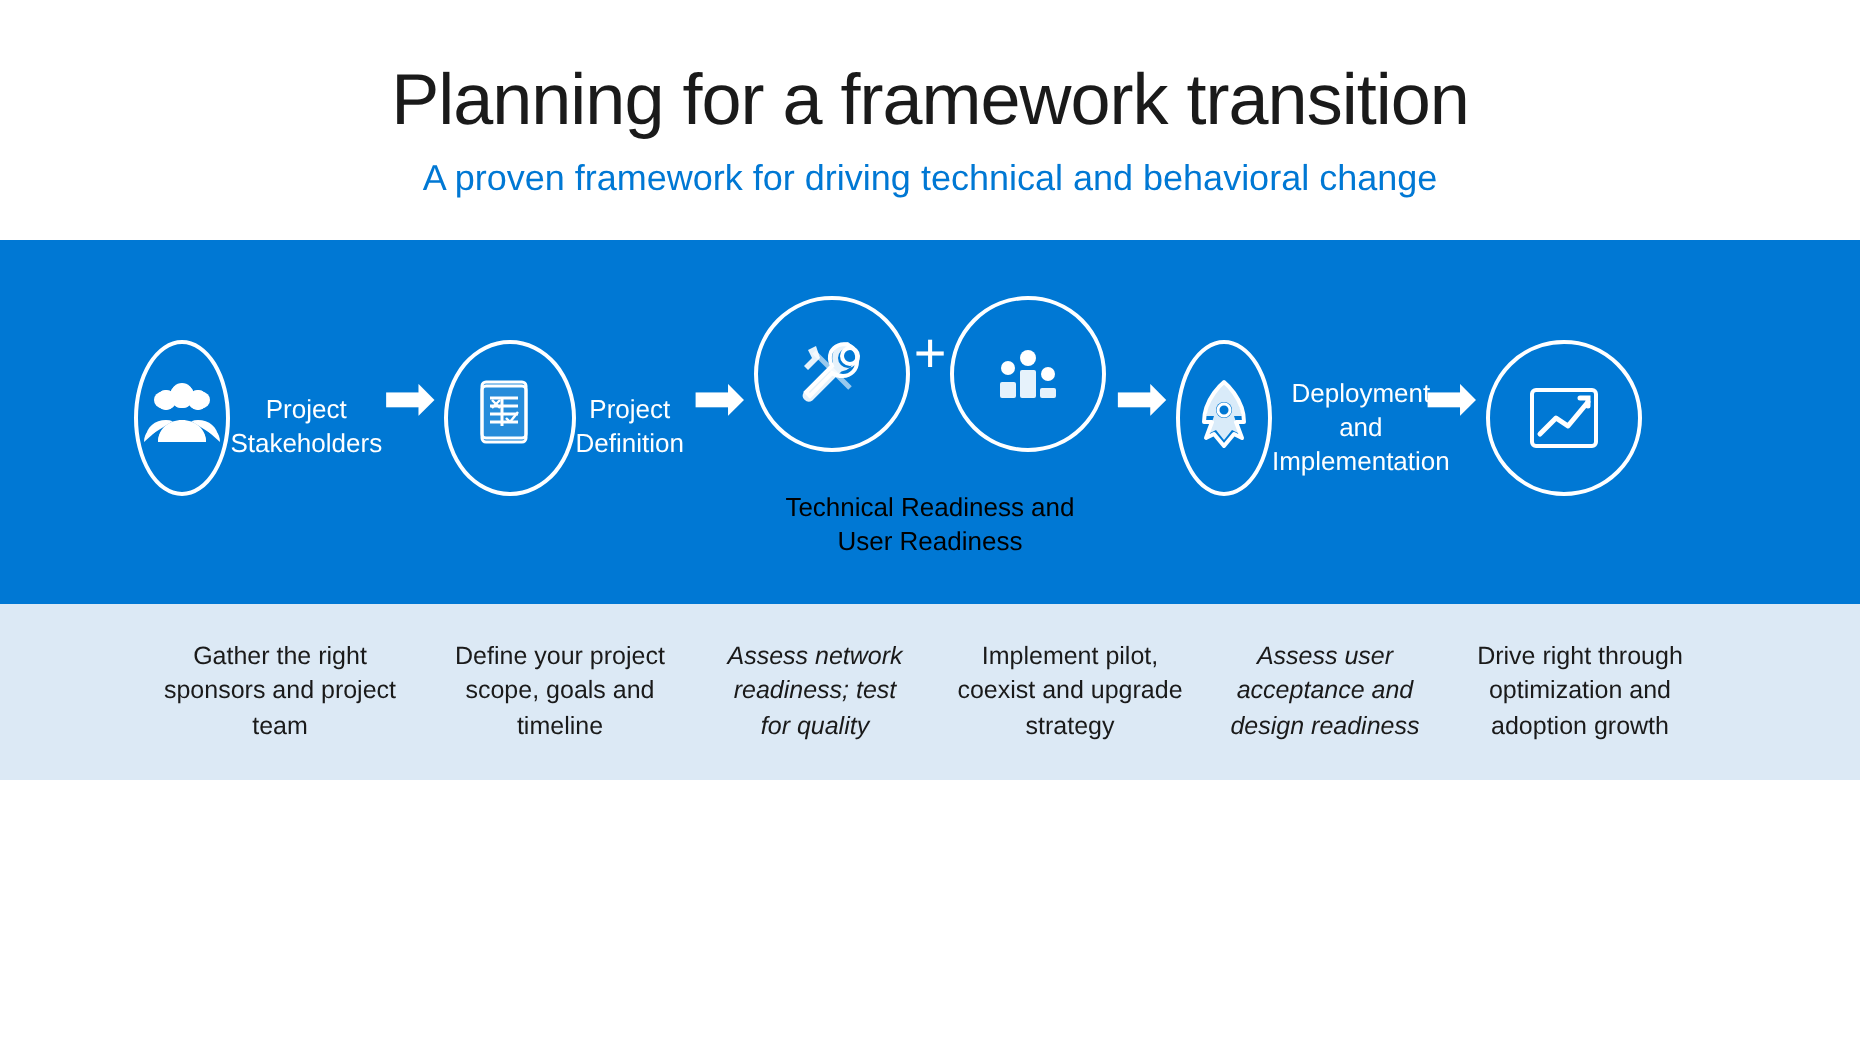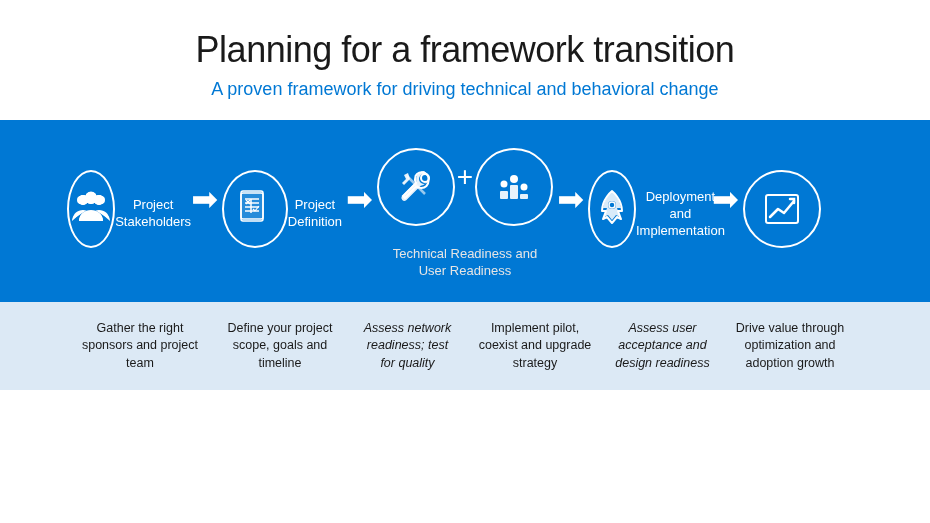--- a/index.html
+++ b/index.html
@@ -212,21 +212,21 @@
             <rect x="18" y="20" width="8" height="14" rx="1" fill="#fff" opacity="0.9"></rect>
             <rect x="8" y="26" width="8" height="8" rx="1" fill="#fff" opacity="0.9"></rect>
             <rect x="28" y="29" width="8" height="5" rx="1" fill="#fff" opacity="0.9"></rect>
             <circle cx="22" cy="14" r="4" fill="#fff"></circle>
             <circle cx="12" cy="19" r="3.5" fill="#fff"></circle>
             <circle cx="32" cy="22" r="3.5" fill="#fff"></circle>
           </svg>
         </div>
       </div>
     </div>
-        <span class="step-label" style="color: #e5e5e5; font-size: 13px; text-align: center; margin-top: 10px; line-height: 1.3; width: 160px;">Technical Readiness and<br>User Readiness</span>
+        <span class="step-label" style="color: #000000; font-size: 13px; text-align: center; margin-top: 10px; line-height: 1.3; width: 160px;">Technical Readiness and<br>User Readiness</span>
       </div>
 
     <div class="arrow-wrapper">
       <span class="arrow-large">➡</span>
     </div>
 
     <div class="step-item">
       <div class="step-circle">
         <svg viewBox="0 0 44 44" fill="#fff">
 
@@ -275,21 +275,21 @@
 
     <div class="desc-item desc-item-wide">
       <span>Implement pilot, coexist and upgrade strategy</span>
     </div>
 
     <div class="desc-item desc-item-narrow">
       <span>Assess user acceptance and design readiness</span>
     </div>
 
     <div class="desc-item desc-item-wide">
-      <span>Drive value through optimization and adoption growth</span>
+      <span>Drive right through optimization and adoption growth</span>
     </div>
 
   </div>
 </div>
 
 <style>
   .blue-section {
     position: relative;
   }
   .steps-row {

